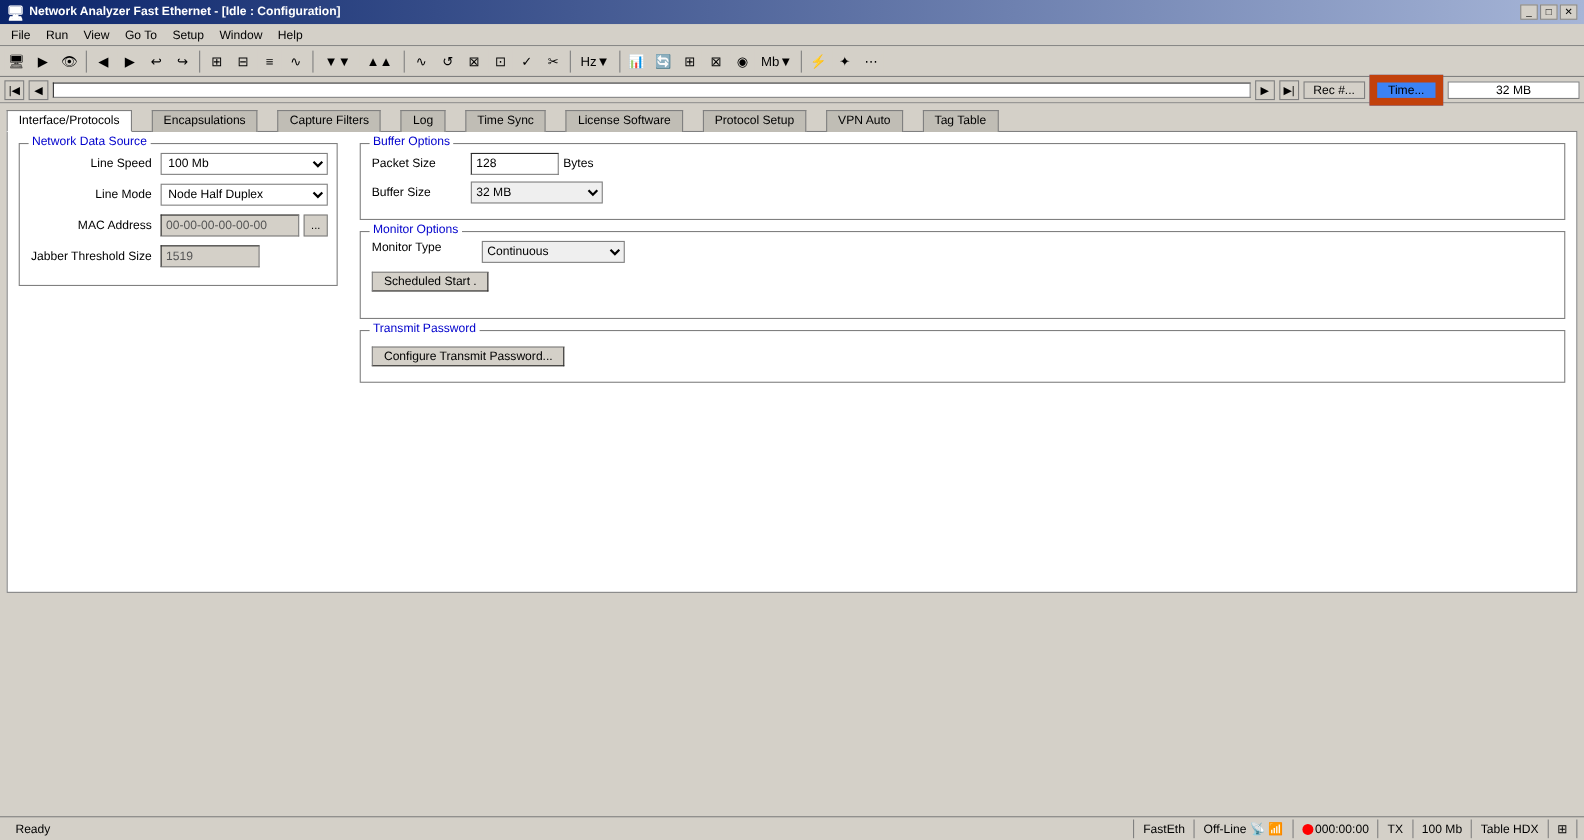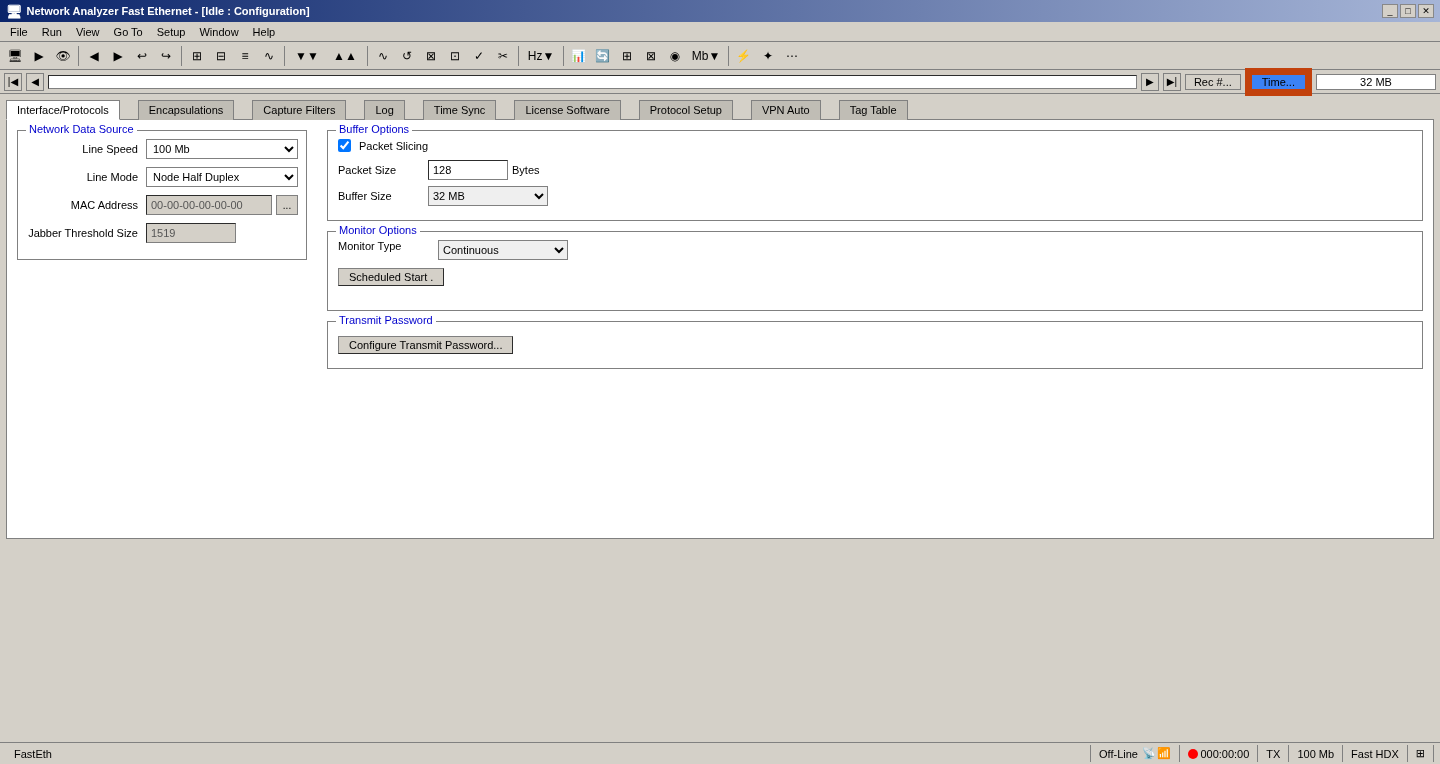--- a/index.html
+++ b/index.html
@@ -489,24 +489,20 @@
           </div>
         </div>
       </div>
     </div>
 
     <div id="right-section">
 
       <div class="options-group">
         <span class="options-group-label">Buffer Options</span>
 
-        <div class="checkbox-row">
-          <input type="checkbox" id="packet-slicing-cb" checked="" style="margin-right: 4px;">
-          <label for="packet-slicing-cb">Packet Slicing</label>
-        </div>
 
         <div class="option-field-row">
           <span class="option-label">Packet Size</span>
           <div class="option-control">
             <input class="small-input" type="text" style="background: white;" value="128">
             <span class="unit-label">Bytes</span>
           </div>
         </div>
 
         <div class="option-field-row">
@@ -545,27 +541,28 @@
       <div class="options-group">
         <span class="options-group-label">Transmit Password</span>
         <button class="transmit-btn">Configure Transmit Password...</button>
       </div>
 
     </div>
   </div>
 </div>
 
 <div id="status-bar">
+  <div class="status-item">Ready</div>
   <div class="status-item">FastEth</div>
   <div class="status-item">
     <span>Off-Line</span>
     <span style="margin-left:4px;">📡</span>
     <span style="margin-left:2px;">📶</span>
   </div>
   <div class="status-item">
     <span class="status-dot-red"></span>
     <span>000:00:00</span>
   </div>
   <div class="status-item">TX</div>
   <div class="status-item">100 Mb</div>
-  <div class="status-item">Fast HDX</div>
+  <div class="status-item">Table HDX</div>
   <div class="status-item">⊞</div>
 </div>
 
 </body></html>

